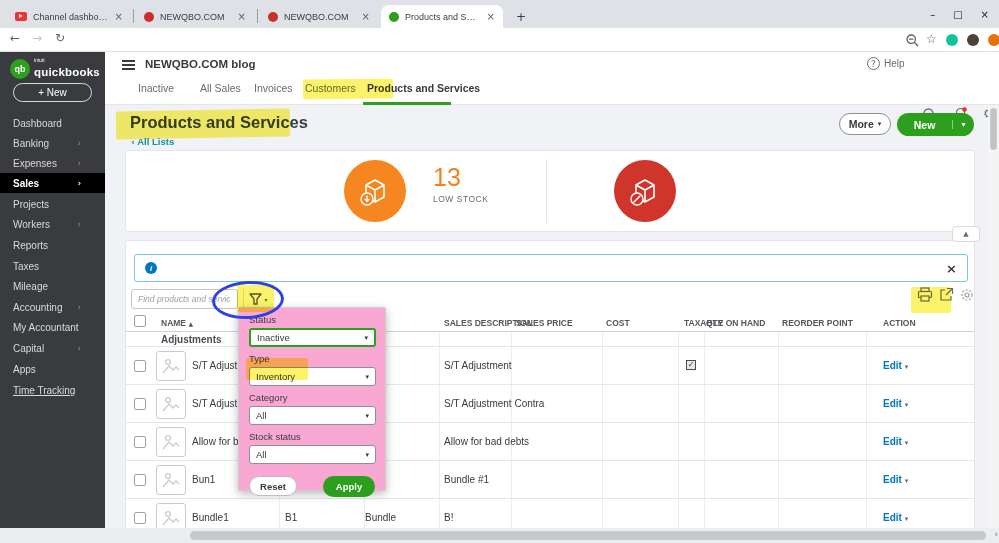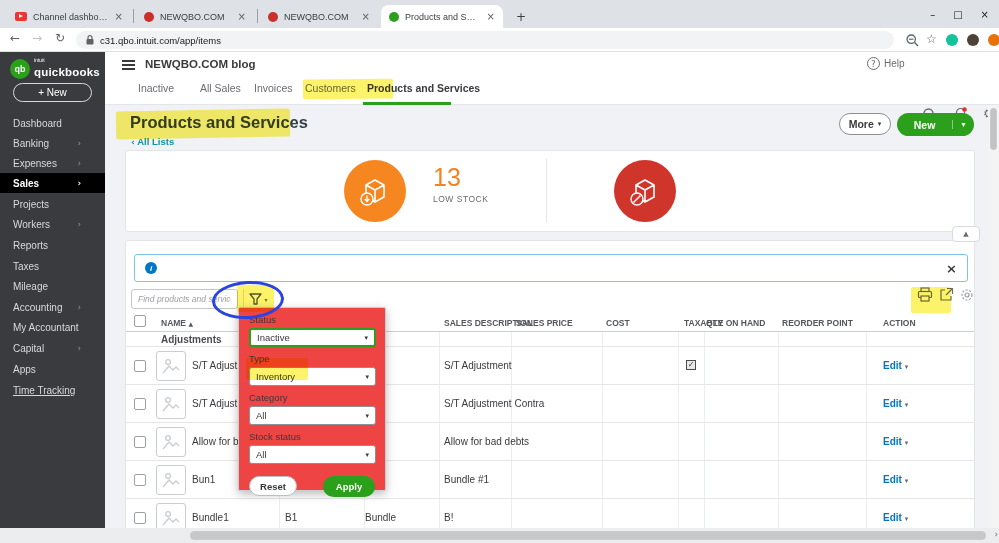--- a/index.html
+++ b/index.html
@@ -83,21 +83,21 @@
   .grouprow { position:absolute; left:0; width:848px; height:15px; border-bottom:1px solid #e4e6e9; font-size:10px; font-weight:bold; color:#4a4c51; }
   .chk { position:absolute; left:8px; width:12px; height:12px; border:1px solid #9aa0a6; border-radius:2px; background:#fff; }
   .thumb { position:absolute; left:30px; top:4px; width:30px; height:30px; border:1px solid #c9ccd1; border-radius:3px; display:flex; align-items:center; justify-content:center; }
   .r { text-align:left; }
   .colsep { position:absolute; top:91px; width:1px; height:214px; background:#ecedef; }
   .editlink { color:#0077c5; font-weight:bold; }
   .editlink .dd { color:#6b6c72; font-size:7px; }
   .taxchk { display:inline-flex; width:10px; height:10px; border:1px solid #4a4c51; background:#e8e8e8; font-size:8px; align-items:center; justify-content:center; color:#1a3c1a; }
 
   
-  .popover { position:absolute; left:238px; top:307px; width:148px; height:184px; background:#ef4444; border:1px solid #c9ccd1; border-radius:2px; box-shadow:0 3px 10px rgba(0,0,0,.28); z-index:50; padding:6px 10px; }
+  .popover { position:absolute; left:238px; top:307px; width:148px; height:184px; background:#f9a8d4; border:1px solid #c9ccd1; border-radius:2px; box-shadow:0 3px 10px rgba(0,0,0,.28); z-index:50; padding:6px 10px; }
   .flabel { font-size:9.5px; color:#393a3d; margin-top:6px; }
   .fselect { width:127px; height:19px; border:1px solid #8d9096; border-radius:3px; margin-top:3px; font-size:9.5px; color:#393a3d; display:flex; align-items:center; padding:0 6px; justify-content:space-between; background:#fff; }
   .fselect .dd { font-size:7px; color:#393a3d; }
   .fselect.focus { border:2px solid #2ca01c; }
   .fbtns { display:flex; justify-content:space-between; margin-top:12px; }
   .resetbtn { width:48px; height:20px; border:1px solid #babec5; border-radius:10px; background:#fff; font-size:9.5px; font-weight:bold; color:#393a3d; display:flex; align-items:center; justify-content:center; }
   .applybtn { width:52px; height:21px; border-radius:11px; background:#2ca01c; font-size:9.5px; font-weight:bold; color:#fff; display:flex; align-items:center; justify-content:center; }
 
   
   .hl { position:absolute; background:rgba(250,236,15,.62); mix-blend-mode:multiply; z-index:60; border-radius:2px; }
@@ -143,27 +143,20 @@
       <span>–</span>
       <span>□</span>
       <span>×</span>
     </div>
   </div>
 
   <div class="toolbar">
     <span class="navbtn ico" style="left:10px;">←</span>
     <span class="navbtn ico" style="left:32px;color:#bdc1c6;">→</span>
     <span class="navbtn ico" style="left:55px;">↻</span>
-    <div class="addr">
-      <svg width="8" height="10" viewBox="0 0 8 10" style="margin-right:6px;">
-          <rect x="0.5" y="4" width="7" height="5.5" rx="1" fill="#5f6368"></rect>
-          <path d="M2 4 V2.6 a2 2 0 0 1 4 0 V4" fill="none" stroke="#5f6368" stroke-width="1.2"></path>
-        </svg>
-      <span>c31.qbo.intuit.com/app/items</span>
-    </div>
     <svg class="abs" style="left:906px;top:6px;" width="13" height="13" viewBox="0 0 13 13">
         <circle cx="5.2" cy="5.2" r="4.2" fill="none" stroke="#5f6368" stroke-width="1.3"></circle>
         <line x1="3" y1="5.2" x2="7.4" y2="5.2" stroke="#5f6368" stroke-width="1.2"></line>
         <line x1="8.6" y1="8.6" x2="12" y2="12" stroke="#5f6368" stroke-width="1.4"></line>
       </svg>
     <span class="navbtn ico" style="left:926px;top:4px;">☆</span>
     <span class="extdot" style="left:946px;background:#15c39a;"></span>
     <span class="extdot" style="left:967px;background:#4d4238;"></span>
     <span class="extdot" style="left:988px;background:#e8710a;"></span>
   </div>

